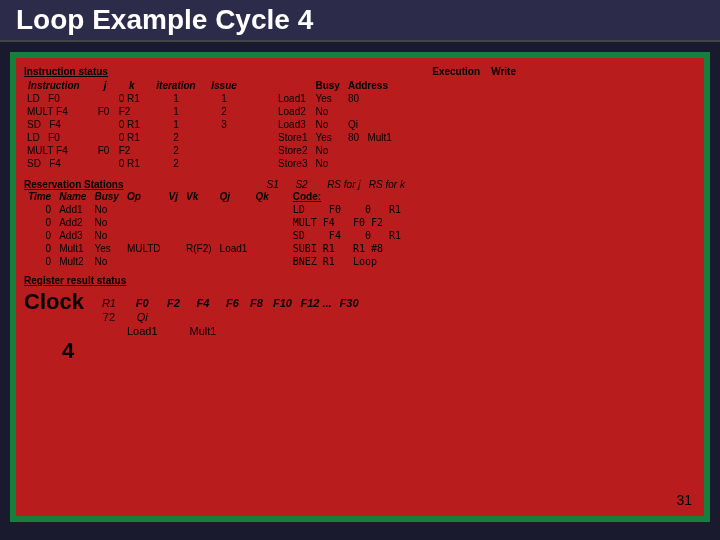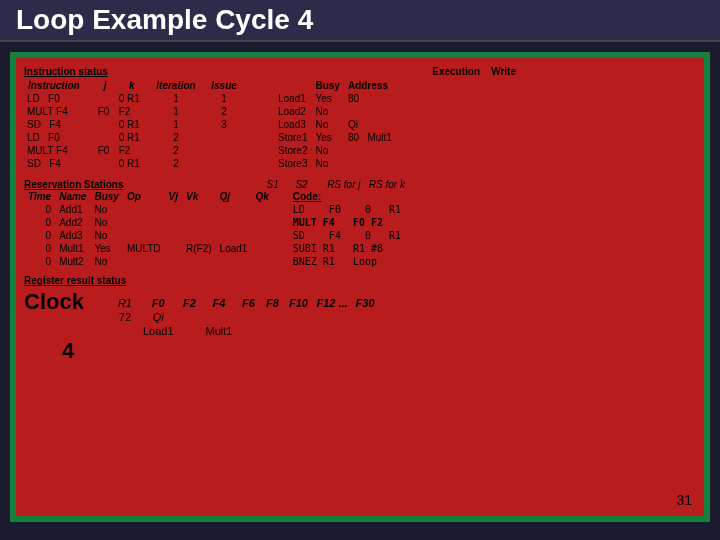--- a/index.html
+++ b/index.html
@@ -212,21 +212,21 @@
         </tr>
         <tr>
           <td style="text-align:right;">0</td>
           <td>Add2</td>
           <td>No</td>
           <td></td>
           <td></td>
           <td></td>
           <td></td>
           <td></td>
-          <td style="padding-left:20px; font-family: monospace; font-size:10px;font-weight:bold;">MULT F4 &nbsp; F0 F2</td>
+          <td style="padding-left:20px; font-family: monospace; font-size:10px;">MULT F4 &nbsp; F0 F2</td>
         </tr>
         <tr>
           <td style="text-align:right;">0</td>
           <td>Add3</td>
           <td>No</td>
           <td></td>
           <td></td>
           <td></td>
           <td></td>
           <td></td>
@@ -253,21 +253,21 @@
           <td></td>
           <td></td>
           <td style="padding-left:20px; font-family: monospace; font-size:10px;">BNEZ R1 &nbsp; Loop</td>
         </tr>
       </tbody>
     </table>
   </div>
 
   <div class="register-section">
     <span class="section-label">Register result status</span>
-    <div style="display:flex; align-items:baseline; gap:17px; margin-top:3px;">
+    <div style="display:flex; align-items:baseline; gap:1px; margin-top:3px;">
       <span class="clock-label">Clock</span>
       <table style="font-size:11px; margin-left:10px;">
         <thead>
           <tr>
             <th style="font-weight:normal; font-style:italic; min-width:28px;">R1</th>
             <th style="font-weight:bold; font-style:italic; min-width:28px;">F0</th>
             <th style="font-style:italic; min-width:24px;">F2</th>
             <th style="font-style:italic; min-width:28px;">F4</th>
             <th style="font-style:italic; min-width:24px;">F6</th>
             <th style="font-style:italic; min-width:24px;margin-top:23px;">F8</th>

